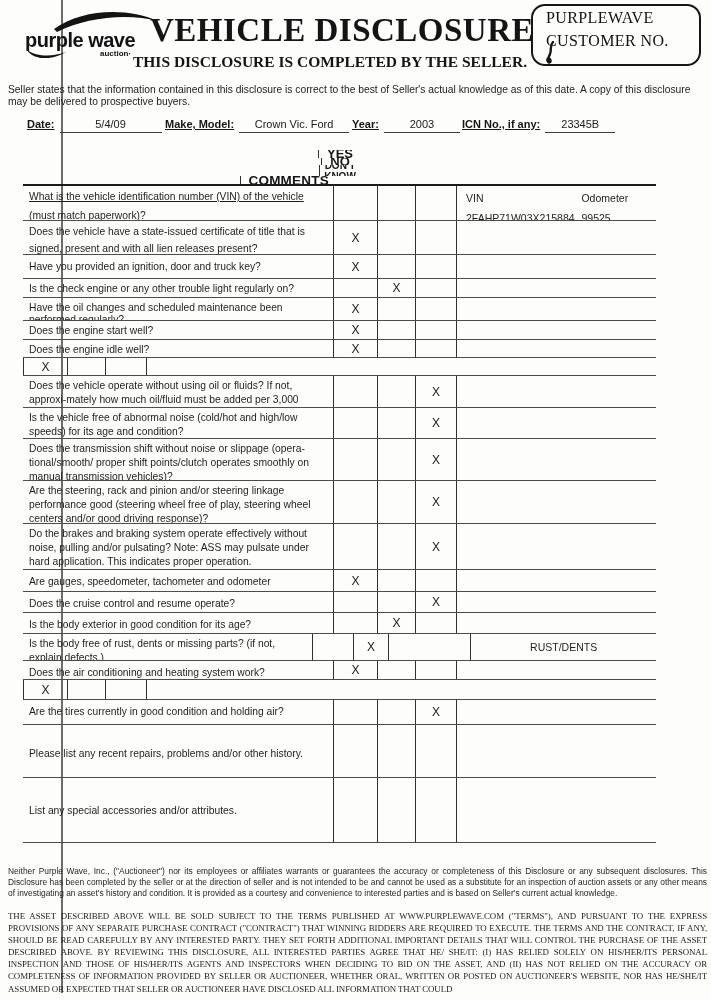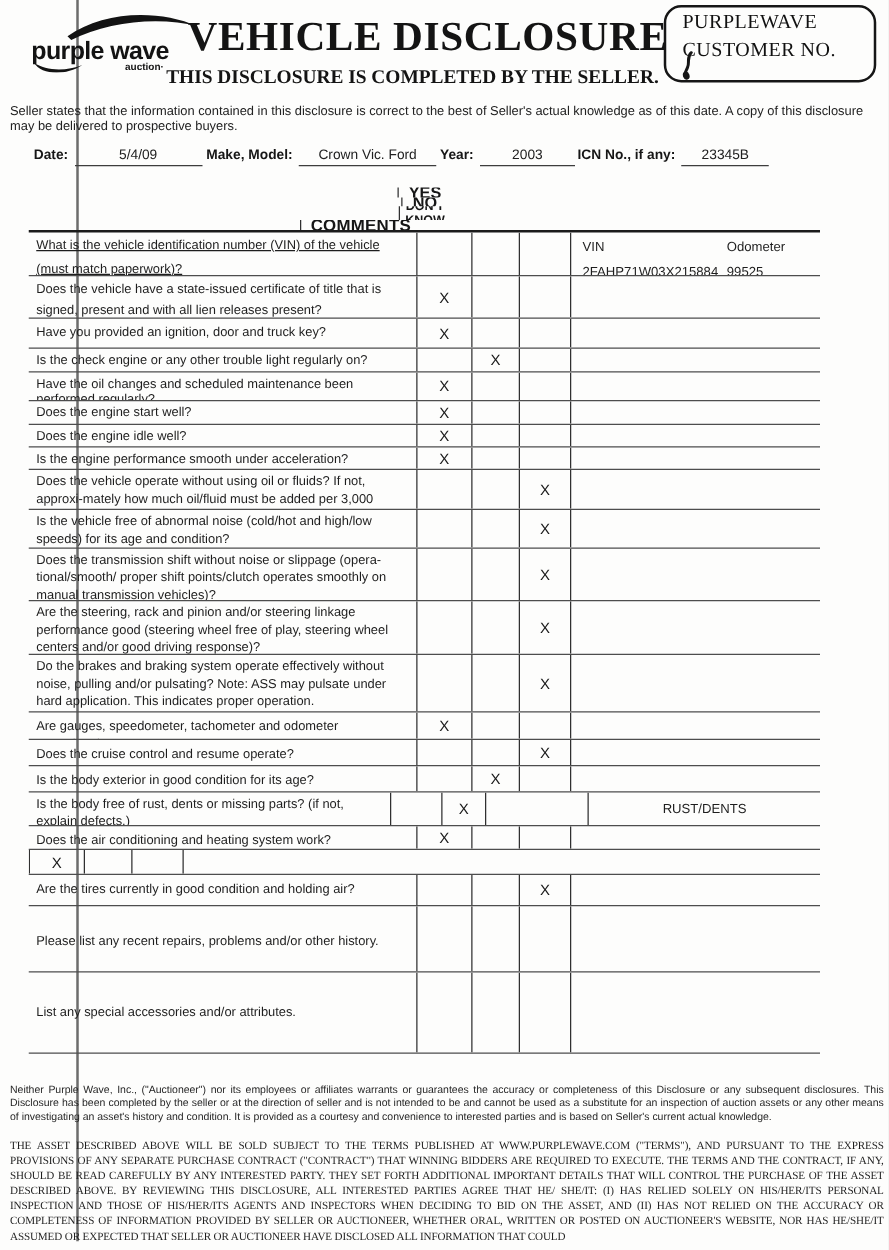--- a/index.html
+++ b/index.html
@@ -32,21 +32,21 @@
   .cust-mark{position:absolute;left:10px;bottom:-1px;}
 
   .intro{
     position:absolute;left:8px;top:84px;width:700px;
     font-size:10.3px;line-height:12.3px;color:#222;
   }
 
   
   .field-row{position:absolute;left:0;top:118px;width:711px;height:22px;font-size:11px;}
   .fgroup{position:absolute;top:0;white-space:nowrap;}
-  .fgroup .lbl{font-weight:bold;color:#161616;}
+  .fgroup .lbl{font-weight:bold;color:#161616;text-decoration:underline;}
   .fgroup .val{
     display:inline-block;text-align:center;border-bottom:1.6px solid #3d3d3d;
     padding:0 2px 2px 2px;margin-left:5px;color:#202020;
   }
   .fg-date{left:27px;} .fg-date .val{width:98px;}
   .fg-make{left:165px;} .fg-make .val{width:106px;}
   .fg-year{left:352px;} .fg-year .val{width:72px;}
   .fg-icn{left:462px;} .fg-icn .val{width:66px;}
 
   
@@ -209,21 +209,20 @@
 
     <div class="trow">
       <div class="cell c-q q">Does the engine idle well?</div>
       <div class="cell c-yes vline mark yes">X</div>
       <div class="cell c-no vline mark no"></div>
       <div class="cell c-dk vline mark dk"></div>
       <div class="cell c-com vline comments"></div>
     </div>
 
     <div class="trow">
-      <div class="cell c-q q">Is the engine performance smooth under acceleration?</div>
       <div class="cell c-yes vline mark yes">X</div>
       <div class="cell c-no vline mark no"></div>
       <div class="cell c-dk vline mark dk"></div>
       <div class="cell c-com vline comments"></div>
     </div>
 
     <div class="trow">
       <div class="cell c-q q">Does the vehicle operate without using oil or fluids? If not, approxi-mately how much oil/fluid must be added per 3,000 miles of</div>
       <div class="cell c-yes vline mark yes"></div>
       <div class="cell c-no vline mark no"></div>

